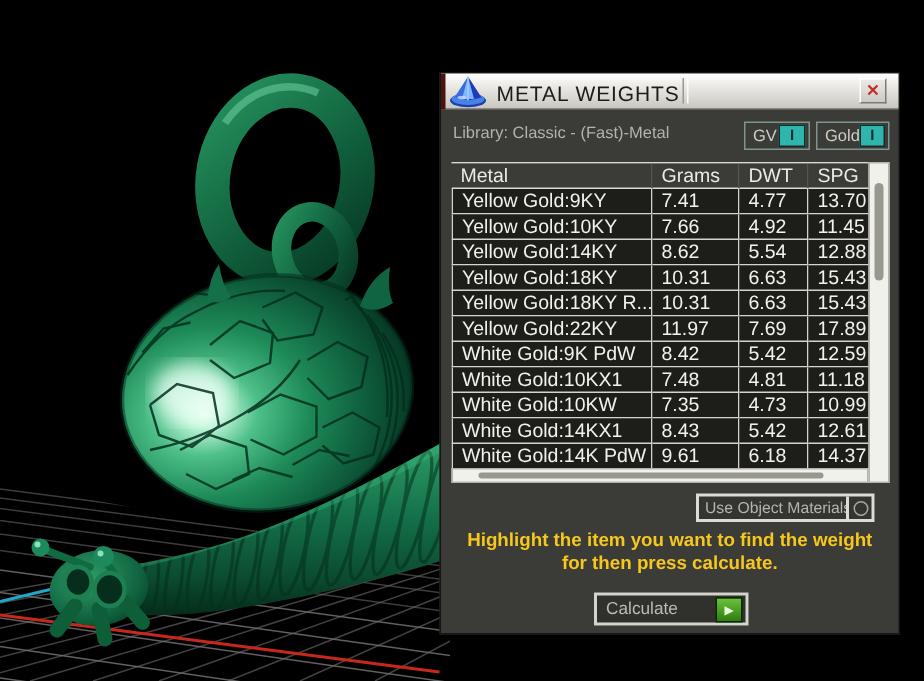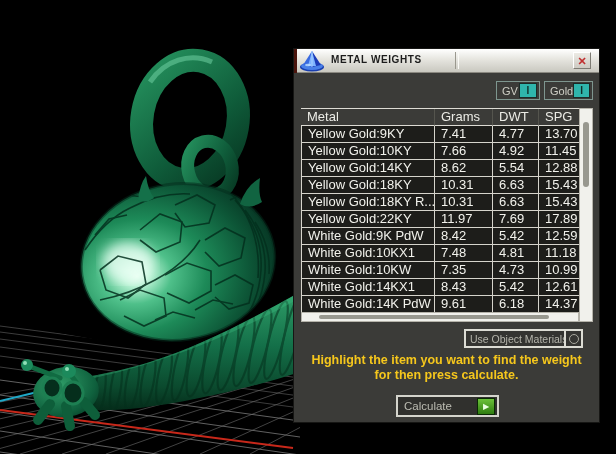--- a/index.html
+++ b/index.html
@@ -6,21 +6,21 @@
     font-family:"Liberation Sans",sans-serif;-webkit-font-smoothing:antialiased;}
   .stage{position:relative;width:616px;height:454px;background:#000;}
   .viewport{position:absolute;left:0;top:0;}
   
   .dialog{position:absolute;left:293px;top:48px;width:307px;height:375px;background:#3b3b38;
     border:1px solid #161614;box-sizing:border-box;}
   .titlebar{position:absolute;left:0;top:0;width:100%;height:24px;
     background:linear-gradient(#ffffff,#e6e5df 45%,#c9c8c0);border-bottom:1px solid #8a8880;box-sizing:border-box;}
   .title-edge{position:absolute;left:0;top:0;width:3px;height:24px;background:#4a140c;}
   .gem{position:absolute;left:4px;top:1px;}
-  .title{position:absolute;left:37px;top:5px;font-size:10px;font-weight:bold;letter-spacing:.6px;color:#1c1c1c;}
+  .title{position:absolute;left:37px;top:5px;font-size:14px;font-weight:normal;letter-spacing:.6px;color:#1c1c1c;}
   .groove{position:absolute;left:161px;top:3px;width:2px;height:17px;
     border-left:1px solid #9a988e;border-right:1px solid #fbfbf7;}
   .close{position:absolute;right:8px;top:3px;width:18px;height:17px;padding:0;
     background:linear-gradient(#eceae4,#cdcac2);border:1px solid;border-color:#ffffff #7d7b73 #7d7b73 #ffffff;
     color:#c03030;font-weight:bold;font-size:11px;line-height:14px;text-align:center;cursor:default;
     font-family:"Liberation Sans",sans-serif;}
   .libraryrow{position:absolute;left:0;top:24px;width:100%;height:34px;}
   .library-label{position:absolute;left:8px;top:10px;font-size:11px;color:#b3b3aa;}
   .toggle{position:absolute;top:8px;height:19px;border:1px solid #7e968f;background:#3b3b38;
     box-sizing:border-box;display:flex;align-items:center;justify-content:space-between;padding:0 2px 0 5px;}
@@ -224,20 +224,21 @@
         <polygon points="14,1 10,16 18,16" fill="#7fb4ff"></polygon>
         <line x1="14" y1="1" x2="14" y2="17" stroke="#a8d0ff" stroke-width="1"></line>
         <ellipse cx="10" cy="15" rx="3" ry="1.2" fill="#bfe0ff" opacity=".8"></ellipse>
       </svg>
       <span class="title">METAL WEIGHTS</span>
       <div class="groove"></div>
       <button class="close"><span>✕</span></button>
     </div>
 
     <div class="libraryrow">
+      <span class="library-label">Library: Classic - (Fast)-Metal</span>
       <div class="toggle gv">
         <span class="tlabel">GV</span>
         <span class="ind">I</span>
       </div>
       <div class="toggle user">
         <span class="tlabel">Gold</span>
         <span class="ind">I</span>
       </div>
     </div>
 

